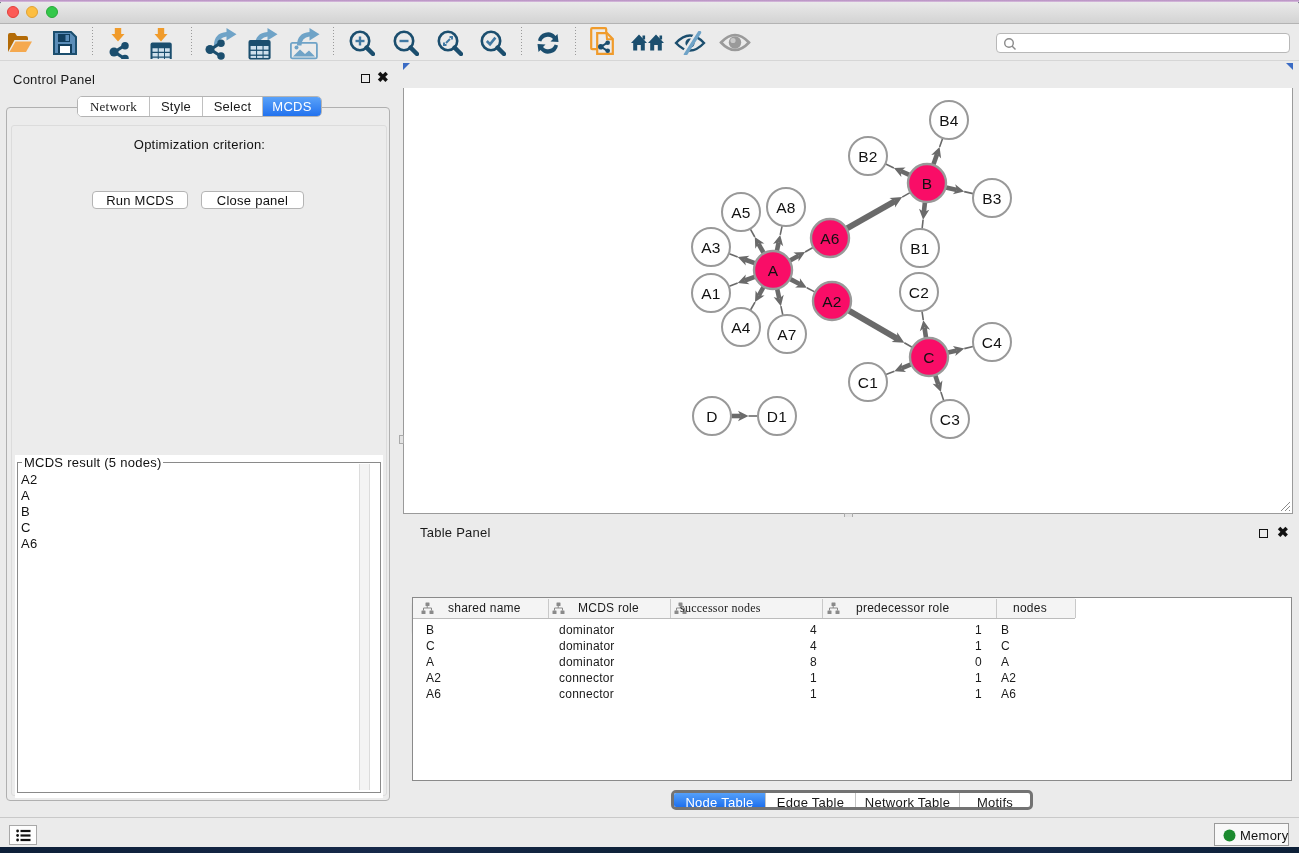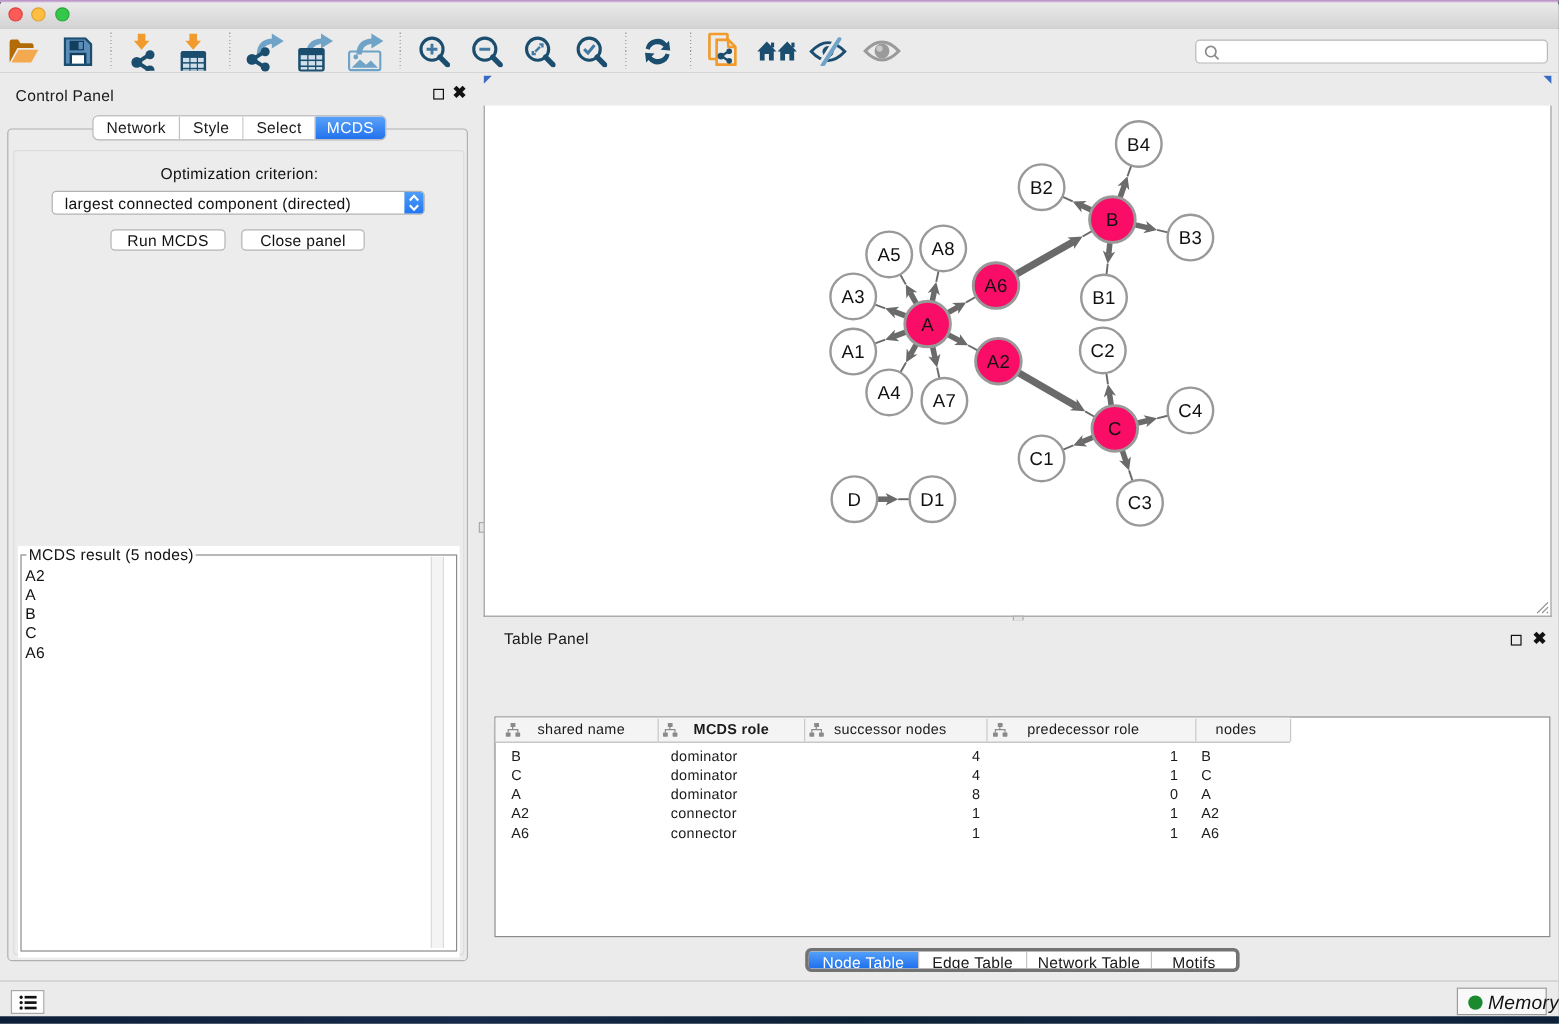--- a/index.html
+++ b/index.html
@@ -58,21 +58,21 @@
 .thsep { position:absolute; top:1px; height:19px; width:1px; background:#c9c9c9; }
 .td { position:absolute; font-size:12px; color:#1a1a1a; }
 
 #bottabs { position:absolute; left:272px; top:273px; display:flex; height:20px; border:3px solid #737373; border-radius:5px; background:#fff; overflow:hidden; }
 #bottabs .tab { font-size:13px; color:#1a1a1a; text-align:center; line-height:19px; border-right:1px solid #c4c4c4; }
 #bottabs .tab:last-child { border-right:none; }
 #bottabs .tab.sel { background:linear-gradient(180deg,#55a0f9,#1e70ee); color:#fff; }
 
 #statusbar { left:0; top:817px; width:1299px; height:30px; background:#ebebeb; border-top:1px solid #c9c9c9; }
 #listbtn { position:absolute; left:9px; top:7px; width:28px; height:20px; background:#fdfdfd; border:1px solid #a8a8a8; }
-#membtn { position:absolute; left:1214px; top:5px; width:75px; height:23px; background:#f8f8f8; border:1px solid #9a9a9a; font-size:16px; color:#111;font-style:italic; }
+#membtn { position:absolute; left:1214px; top:5px; width:75px; height:23px; background:#f8f8f8; border:1px solid #9a9a9a; font-size:13px; color:#111; }
 </style>
 </head>
 <body>
 <div id="root">
   <div class="abs" id="app">
     <div class="abs" id="titlebar">
       <div class="tl" style="left:7px;background:#fc5b57;border:1px solid #e2403b;"></div>
       <div class="tl" style="left:26px;background:#fdbe41;border:1px solid #e0a235;"></div>
       <div class="tl" style="left:46px;background:#34c84a;border:1px solid #2aa83b;"></div>
     </div>
@@ -231,33 +231,26 @@
 </svg>
         </div>
     </div>
     <div class="abs" id="leftpanel">
       <div class="panel-title abs" style="left:13px;top:11px;">Control Panel</div>
       <div class="float-btn" style="left:361px;top:13px;"></div>
       <div class="close-x" style="left:377px;top:8px;">✖</div>
       <div class="abs" id="tabpane"></div>
       <div class="abs" style="left:11px;top:64px;width:376px;height:671px;border:1px solid #dcdcdc;border-radius:3px;"></div>
       <div class="tabrow" style="left:77px;top:35px;width:245px;">
-        <div class="tab" style="width:72px;">Network</div>
+        <div class="tab" style="width:72px;font-family:Liberation Serif, serif;">Network</div>
         <div class="tab" style="width:53px;">Style</div>
         <div class="tab" style="width:60px;">Select</div>
         <div class="tab sel" style="width:58px;">MCDS</div>
       </div>
       <div class="abs" id="optlabel">Optimization criterion:</div>
-      <div class="abs" id="dropdown">
-        <div class="dtext">largest connected component (directed)</div>
-        <div class="stepper"><svg width="16" height="18" viewBox="0 0 16 18">
-<path d="M4.5 7 L8 3.2 L11.5 7" fill="none" stroke="#fff" stroke-width="1.8"></path>
-<path d="M4.5 11 L8 14.8 L11.5 11" fill="none" stroke="#fff" stroke-width="1.8"></path>
-</svg></div>
-      </div>
       <div class="btn" style="left:92px;top:130px;width:96px;height:18px;line-height:17px;">Run MCDS</div>
       <div class="btn" style="left:201px;top:130px;width:103px;height:18px;line-height:17px;">Close panel</div>
       <div class="abs" id="mcdsbox">
         <div id="mcdsborder"></div>
         <div id="mcdstitle">MCDS result (5 nodes)</div>
         <div id="mcdslist">A2<br>A<br>B<br>C<br>A6</div>
         <div id="mcdsscroll"></div>
       </div>
     </div>
     <div class="abs" id="workspace">
@@ -468,22 +461,22 @@
 </svg>
 <svg class="abs" style="left:414px;top:4px" width="13" height="13" viewBox="0 0 13 13">
 <g fill="#8a8a8a">
                 <rect x="4.5" y="0.5" width="4" height="3.4" rx="0.5"></rect>
 <rect x="0.5" y="8.5" width="4" height="3.4" rx="0.5"></rect>
                 <rect x="8.5" y="8.5" width="4" height="3.4" rx="0.5"></rect>
 <path d="M6.2 3.9 L6.2 6 M2.5 8.5 L2.5 6 L10.5 6 L10.5 8.5" fill="none" stroke="#8a8a8a" stroke-width="1"></path>
               </g>
 </svg>
           <div class="th" style="left:35px;">shared name</div>
-          <div class="th" style="left:165px;font-weight:bold;">MCDS role</div>
-          <div class="th" style="left:282px;">successor nodes</div>
+          <div class="th" style="left:165px;">MCDS role</div>
+          <div class="th" style="left:267px;font-family:Liberation Serif, serif;">successor nodes</div>
           <div class="th" style="left:443px;">predecessor role</div>
           <div class="th" style="left:600px;">nodes</div>
           <div class="thsep" style="left:135px;"></div>
           <div class="thsep" style="left:257px;"></div>
           <div class="thsep" style="left:409px;"></div>
           <div class="thsep" style="left:583px;"></div>
           <div class="thsep" style="left:662px;"></div>
         </div>
         <div class="td" style="left:13px;top:25px;">B</div>
 <div class="td" style="left:146px;top:25px;">dominator</div>

